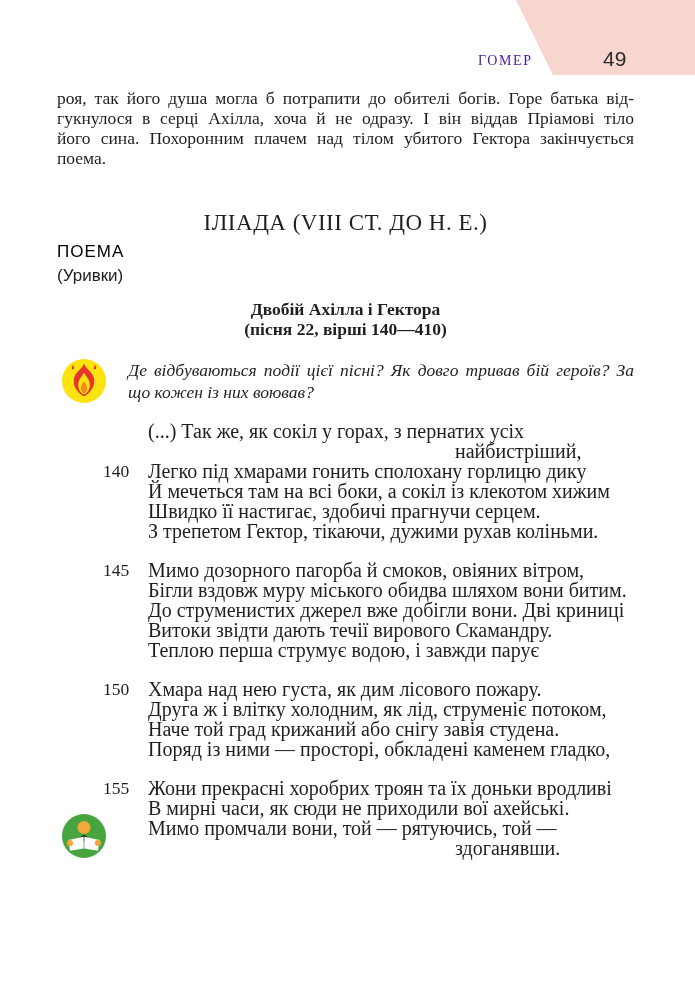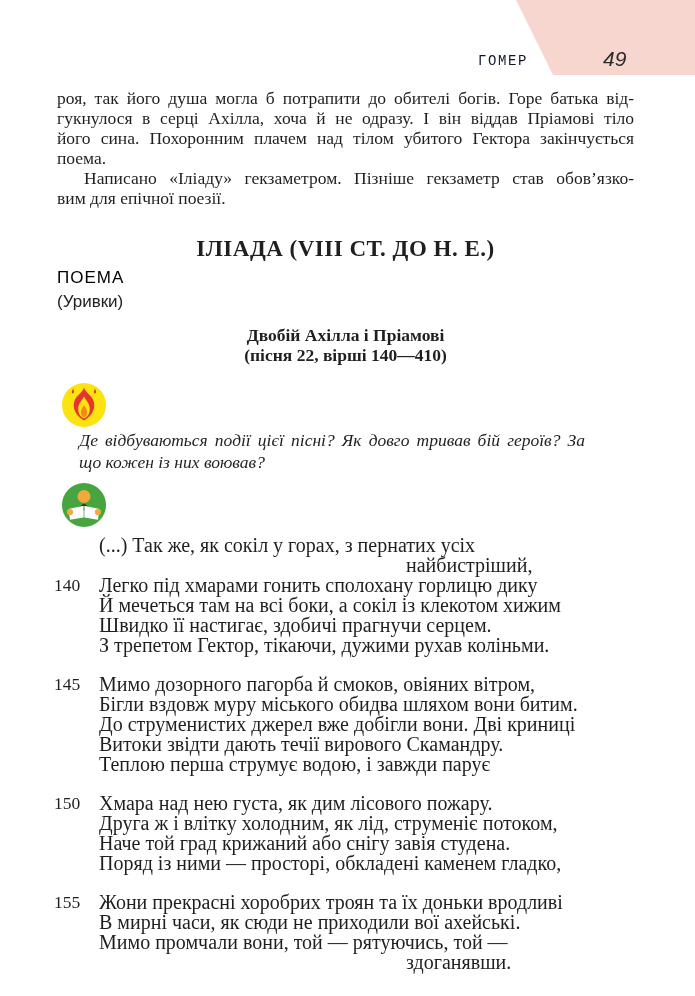--- a/index.html
+++ b/index.html
@@ -14,55 +14,55 @@
     color:#1f1f1f;
   }
   
   .corner {
     position:absolute; top:0; left:516px; width:179px; height:75px;
     clip-path:polygon(0 0, 100% 0, 100% 100%, 20.7% 100%);
     background:#f8d6d0;
   }
   .running-title {
     position:absolute; top:53px; left:478px;
-    font-family:Liberation Mono, monospace;
-    font-size:14px; letter-spacing:1.6px; color:#0f172a;
+    font-family:Liberation Serif, serif;
+    font-size:14px; letter-spacing:1.6px; color:#4c1d95;
   }
   .page-number {
     position:absolute; top:47px; left:603px;
     font-family:"Liberation Sans", sans-serif;
-    font-size:21px; color:#2b2b2b;font-style:italic;
+    font-size:21px; color:#2b2b2b;
   }
   
   .content { position:absolute; top:88px; left:57px; width:577px; }
   .text-line {
     font-size:17.5px; line-height:20px;
     text-align:justify; text-align-last:justify;
   }
   .text-line.last-line { text-align-last:left; }
   .paragraph-2 .text-line:first-child { text-indent:27px; }
   
   .work-title {
-    margin-top:28px; text-align:center;
-    font-weight:bold; font-size:23px; line-height:26px; letter-spacing:.5px;
+    margin-top:42px; text-align:center;
+    font-weight:normal; font-size:23px; line-height:26px; letter-spacing:.5px;
   }
   .genre-label {
     margin-top:7px; text-align:left;
     font-family:"Liberation Sans", sans-serif;
     font-size:17px; line-height:18px; letter-spacing:1px; color:#000000;
   }
   .excerpts-label {
     margin-top:6px; text-align:left;
     font-family:"Liberation Sans", sans-serif;
     font-size:17px; line-height:18px; color:#222;
   }
   .episode-title   { margin-top:16px; text-align:center; font-weight:bold; font-size:17.5px; line-height:17px; }
   .episode-detail  { margin-top:3px;  text-align:center; font-weight:bold; font-size:17.5px; line-height:17px; }
   
-  .icon-row { display:flex; align-items:flex-start;flex-direction:column; }
+  .icon-row { display:flex; align-items:flex-end; }
   .question-row { margin-top:19px; }
   .poem-row { margin-top:10px; }
   .icon-circle { flex:0 0 44px; width:44px; height:44px; margin-left:5px; }
   .icon-circle svg { display:block; width:44px; height:44px; }
   .question-text { margin-left:22px; padding-top:2px; width:506px; }
   .question-text .text-line {
     font-style:italic; font-size:17.5px; line-height:22px;
   }
   
   .poem-block { margin-left:42px; padding-top:8px; }
@@ -87,29 +87,25 @@
 
   <div class="content">
 
     <div class="paragraph-1">
         <div class="text-line">роя, так його душа могла б потрапити до обителі богів. Горе батька від-</div>
         <div class="text-line">гукнулося в серці Ахілла, хоча й не одразу. І він віддав Пріамові тіло</div>
         <div class="text-line">його сина. Похоронним плачем над тілом убитого Гектора закінчується</div>
         <div class="text-line last-line">поема.</div>
       </div>
 
-    <div class="paragraph-2">
-        <div class="text-line">Написано «Іліаду» гекзаметром. Пізніше гекзаметр став обов’язко-</div>
-        <div class="text-line last-line">вим для епічної поезії.</div>
-      </div>
 
     <h1 class="work-title">ІЛІАДА (VIII СТ. ДО Н. Е.)</h1>
     <div class="genre-label">ПОЕМА</div>
     <div class="excerpts-label">(Уривки)</div>
-    <div class="episode-title">Двобій Ахілла і Пріамові</div>
+    <div class="episode-title">Двобій Ахілла і Гектора</div>
     <div class="episode-detail">(пісня 22, вірші 140—410)</div>
 
     <div class="icon-row question-row">
       <span class="icon-circle">
         <svg viewBox="0 0 44 44" xmlns="http://www.w3.org/2000/svg" aria-hidden="true">
           <circle cx="22" cy="22" r="22" fill="#fbe211"></circle>
           <path fill="#e8352b" d="M11 5.5 C10 8.5 9 9.5 10.9 10.6 C12.9 9.6 12 8.3 11 5.5 Z"></path>
           <path fill="#e8352b" d="M33 5.5 C32 8.5 31 9.5 32.9 10.6 C34.9 9.6 34 8.3 33 5.5 Z"></path>
           <path fill="#e8352b" d="M22 4.5 C20.5 9.5 14.5 12 12.4 18 C10.3 24.5 13 32.5 22 37.5 C31 32.5 33.7 24.5 31.6 18 C29.5 12 23.5 9.5 22 4.5 Z"></path>
           <path fill="#fbe211" d="M22 13.5 C20 18 16.2 20 16.2 26 C16.2 31 19 34.3 22 35.5 C25 34.3 27.8 31 27.8 26 C27.8 20 24 18 22 13.5 Z"></path>

